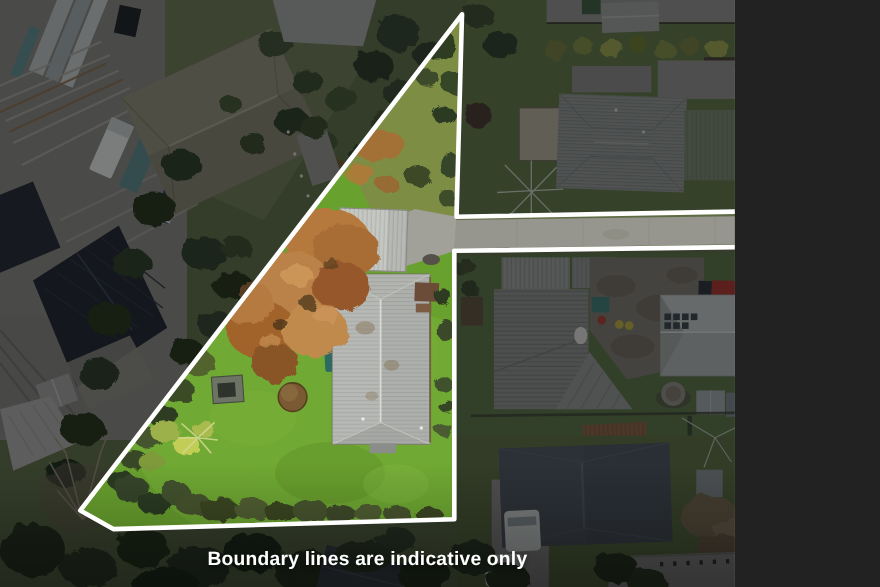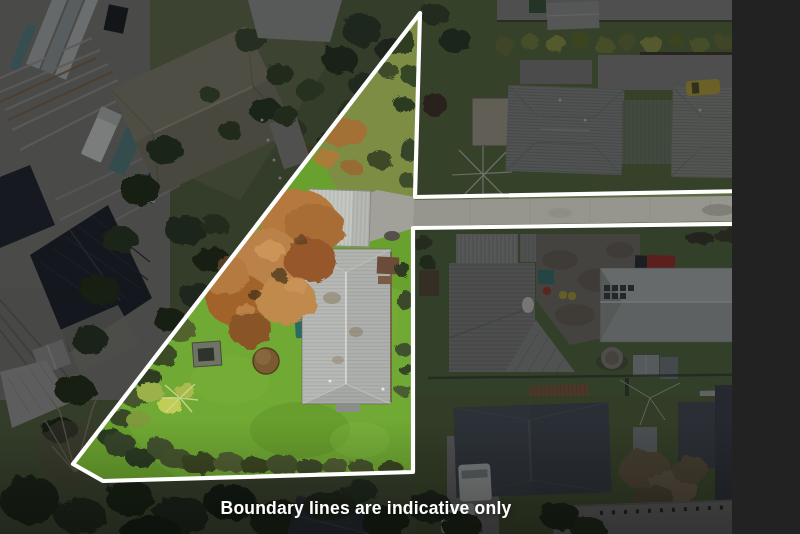--- a/index.html
+++ b/index.html
@@ -1,16 +1,16 @@
 <!DOCTYPE html>
 <html><head>
 <meta charset="utf-8">
 <style>
   html,body{margin:0;padding:0;background:#222;}
-  .shot{position:relative;width:732px;height:534px;overflow:hidden;background:#47543a;
+  .shot{position:relative;width:668px;height:534px;overflow:hidden;background:#47543a;
         font-family:"Liberation Sans",sans-serif;}
   .shot svg{position:absolute;inset:0;display:block;}
   .caption{position:absolute;left:0;right:0;bottom:15px;text-align:center;color:#fff;
            font-weight:700;font-size:17.5px;letter-spacing:.2px;
            text-shadow:0 1px 5px rgba(0,0,0,.5);}
 </style>
 </head>
 <body>
 
 <div class="shot">

